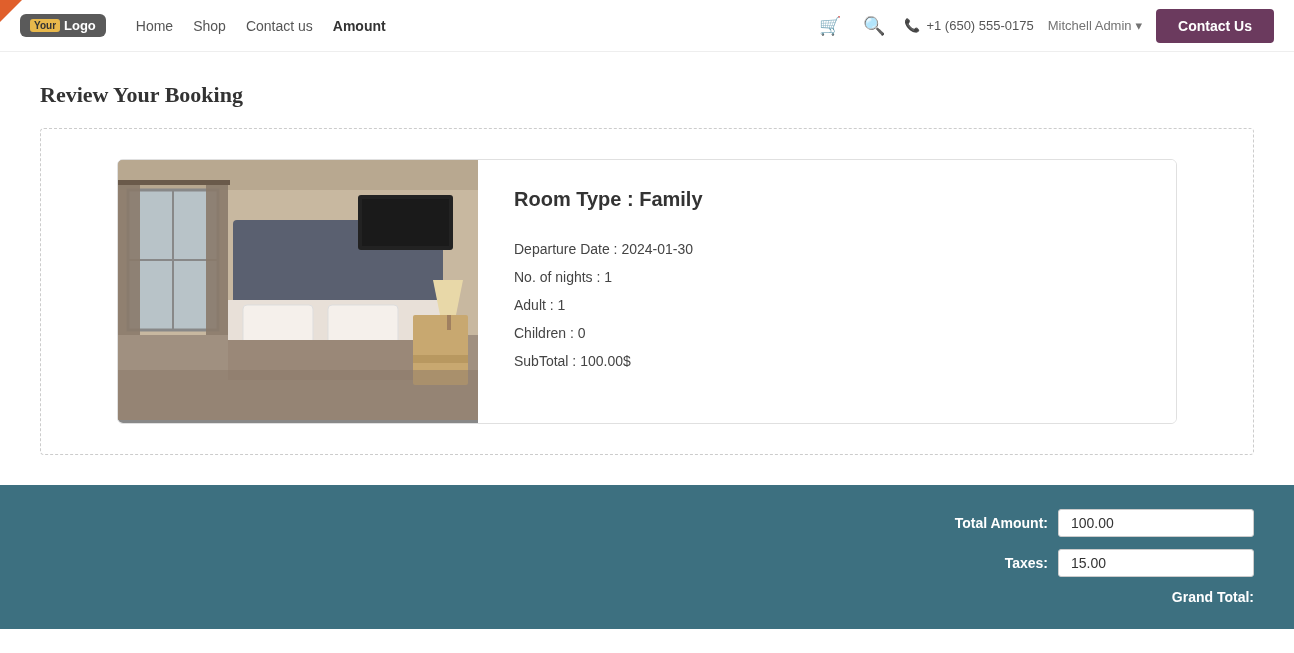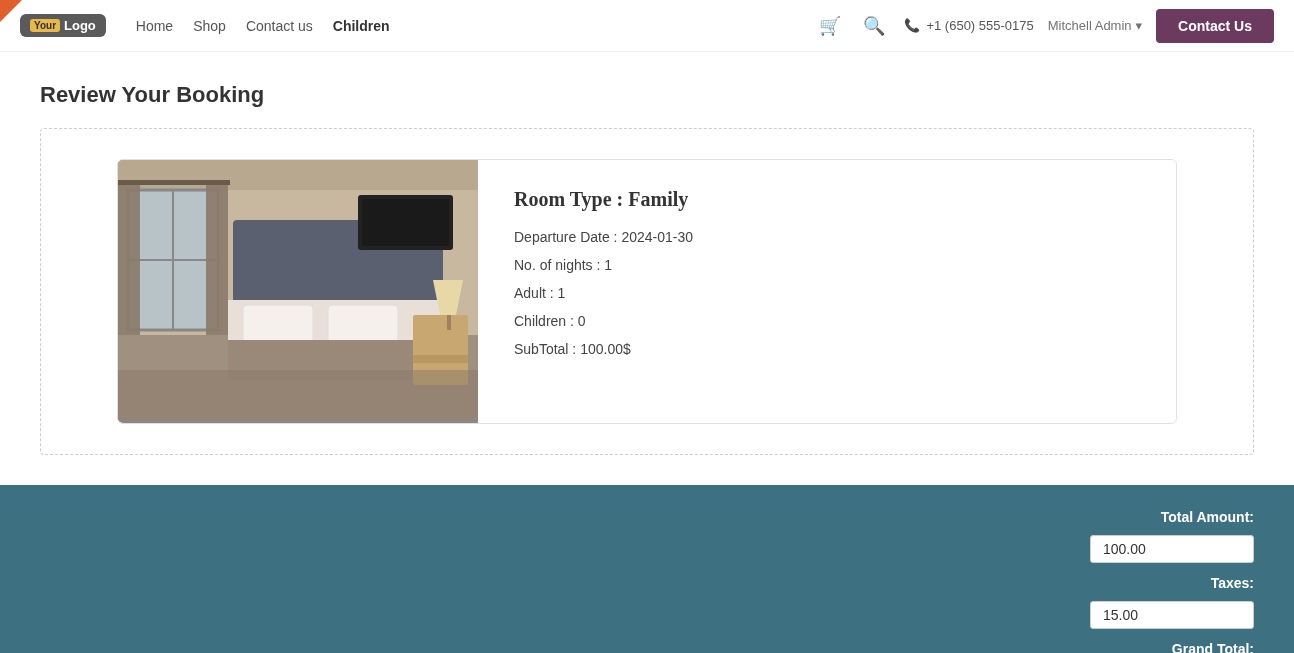--- a/index.html
+++ b/index.html
@@ -106,20 +106,21 @@
 
     
     .main-content {
       padding: 30px 40px;
     }
     .page-title {
       font-size: 22px;
       font-weight: bold;
       color: #333;
       margin-bottom: 20px;
+      font-family: Liberation Serif, serif;
     }
     .booking-card-wrapper {
       border: 1px dashed #ccc;
       border-radius: 4px;
       padding: 30px 20px;
       margin-bottom: 0;
     }
     .booking-card {
       display: flex;
       border: 1px solid #e0e0e0;
@@ -136,79 +137,78 @@
     }
     .room-details {
       flex: 1;
       padding: 28px 36px;
       background: #fff;
     }
     .room-type-title {
       font-size: 20px;
       font-weight: bold;
       color: #333;
-      margin-bottom: 18px;
-      font-family: Liberation Serif, serif;
+      margin-bottom: 30px;
     }
     .room-info-row {
       margin-bottom: 12px;
       font-size: 14px;
       color: #444;
     }
 
     
     .totals-section {
       background: #3d7080;
       padding: 24px 40px;
     }
     .totals-table {
       display: flex;
       flex-direction: column;
       align-items: flex-end;
       gap: 12px;
     }
     .totals-row {
       display: flex;
+      align-items: center;
       gap: 10px;
-      flex-direction: column;
     }
     .totals-label {
       color: #fff;
       font-size: 14px;
       font-weight: bold;
       text-align: right;
       min-width: 130px;
     }
     .totals-value {
       background: #fff;
       border: 1px solid #ccc;
       border-radius: 3px;
       padding: 5px 12px;
       font-size: 14px;
       color: #333;
-      width: 164px;
+      width: 196px;
       text-align: left;
     }
   </style>
 </head>
 <body>
 
 <div class="navbar">
   <div class="odoo-corner"></div>
   <div class="navbar-logo">
     <div class="logo-box">
       <span class="logo-tag">Your</span>
       <span>Logo</span>
     </div>
   </div>
   <div class="nav-links">
     <a href="#">Home</a>
     <a href="#">Shop</a>
     <a href="#">Contact us</a>
-    <a href="#" class="active">Children</a>
+    <a href="#" class="active">Amount</a>
   </div>
   <div class="navbar-right">
     <button class="icon-btn">🛒</button>
     <button class="icon-btn">🔍</button>
     <div class="phone-info">
       <span>📞</span>
       <span>+1 (650) 555-0175</span>
     </div>
     <div class="user-menu">
       <span>Mitchell Admin</span>

